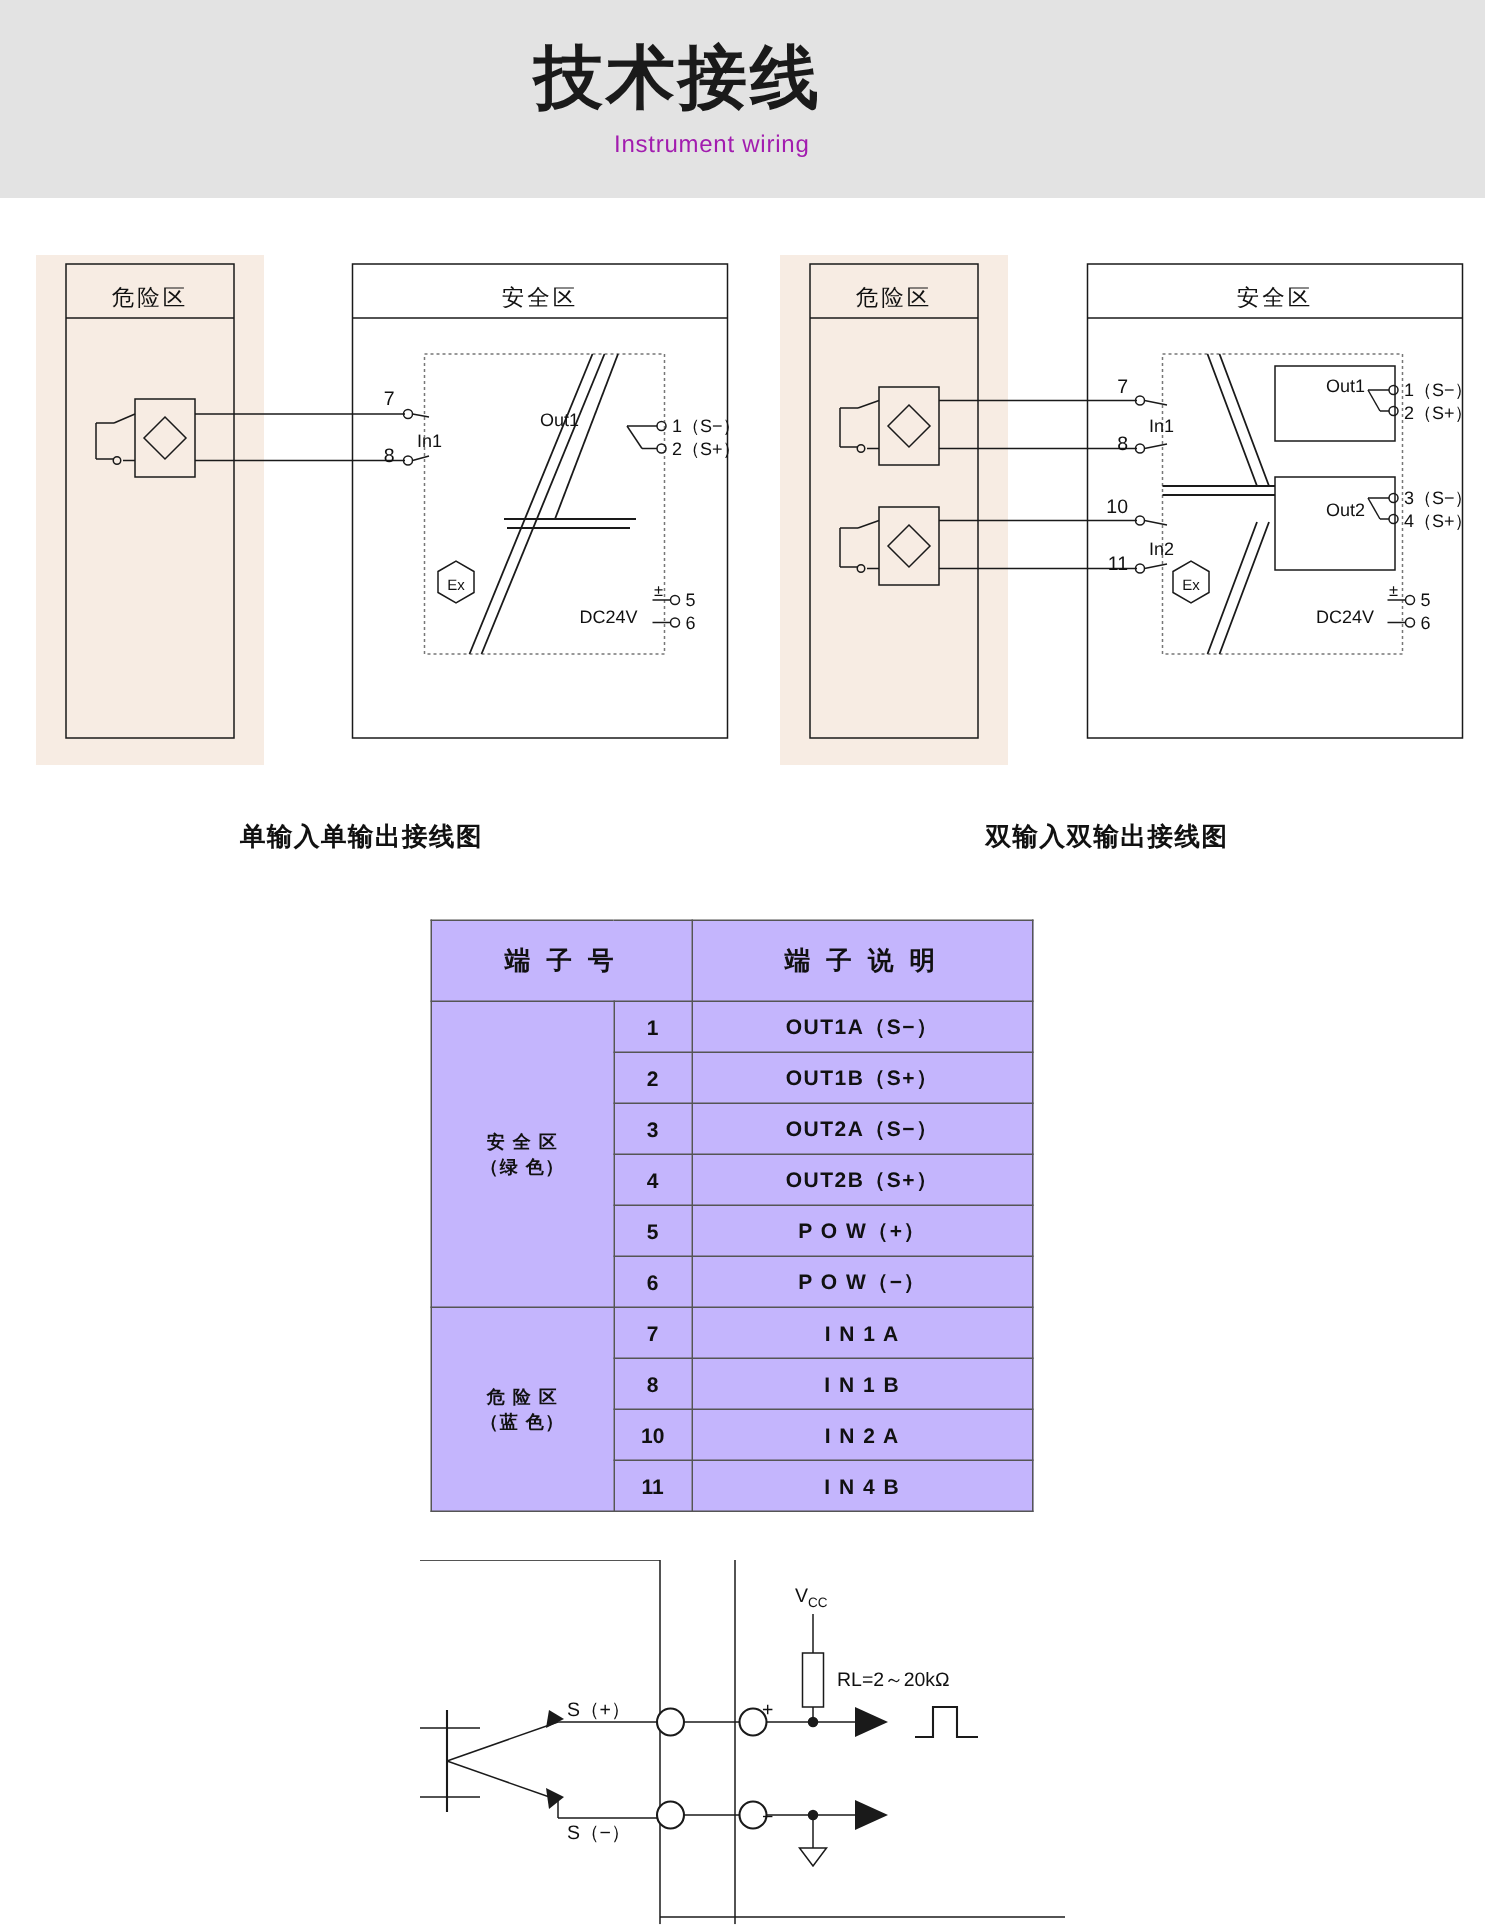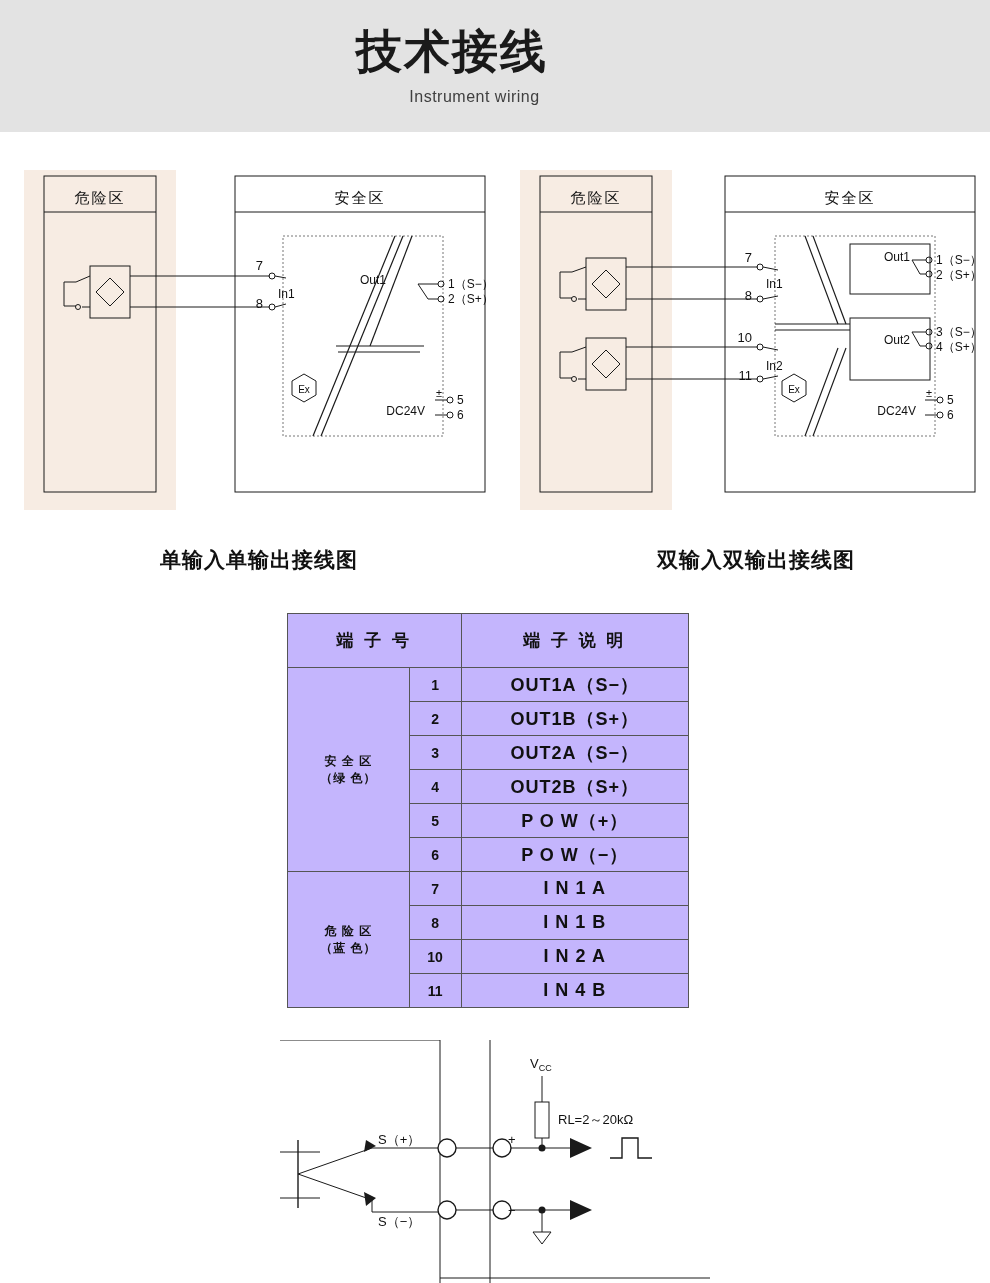--- a/index.html
+++ b/index.html
@@ -33,34 +33,34 @@
     color: #1a1a1a;
     letter-spacing: 2px;
     line-height: 1.1;
   }
   .header-sub {
     position: absolute;
     left: 0; top: 88px;
     width: 949px;
     text-align: center;
     font-size: 16px;
-    color: #404040;
+    color: #a21caf;
     letter-spacing: 0.5px;
   }
 
   
   .diagram {
     position: absolute;
   }
   .dia-left { left: 20px; top: 166px; width: 470px; height: 350px; }
   .dia-right { left: 520px; top: 166px; width: 460px; height: 350px; }
 
   .caption {
     position: absolute;
-    font-size: 21px;
+    font-size: 17px;
     font-weight: bold;
     color: #111;
     letter-spacing: 1px;
     white-space: nowrap;
   }
   .cap-left { left: 160px; top: 546px; }
   .cap-right { left: 636px; top: 546px; margin-left: 21px; }
 
   
   .term-table {
@@ -79,21 +79,21 @@
     height: 34px;
     background: #c4b5fd;
   }
   .term-table th {
     height: 54px;
     font-size: 17px;
     letter-spacing: 3px;
   }
   .col-zone { width: 122px; font-size: 12px; line-height: 1.4; letter-spacing: 1px; }
   .col-num { width: 52px; font-size: 14px; }
-  .col-desc { width: 228px; font-size: 18px; letter-spacing: 1px; }
+  .col-desc { width: 228px; font-size: 14px; letter-spacing: 1px; }
 
   
   .schem {
     position: absolute;
     left: 280px; top: 1040px;
     width: 430px; height: 243px;
   }
 
   svg { display: block; }
   .ln { stroke: #1a1a1a; fill: none; }

